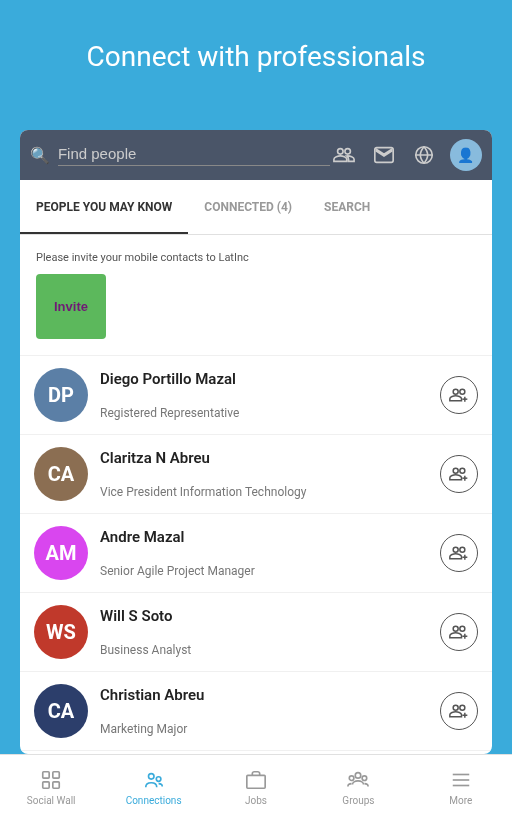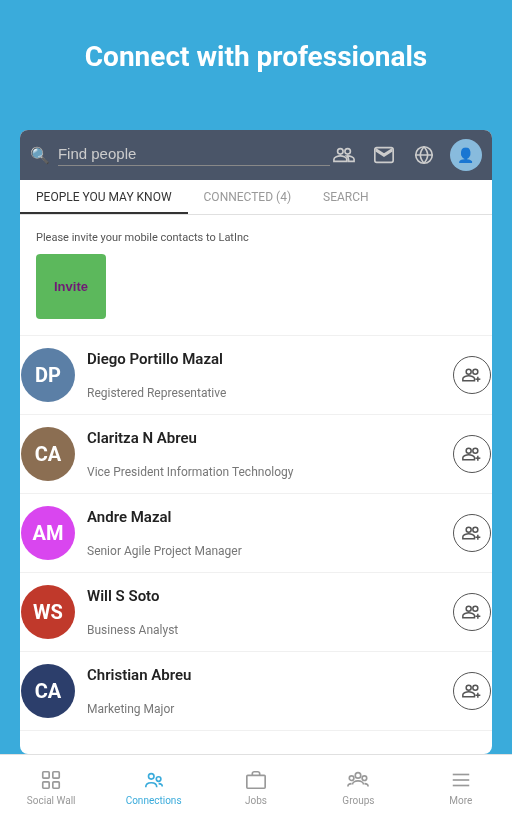--- a/index.html
+++ b/index.html
@@ -9,21 +9,21 @@
       height: 819px;
       background-color: #3AABDB;
       font-family: -apple-system, BlinkMacSystemFont, 'Segoe UI', Roboto, Arial, sans-serif;
       overflow: hidden;
       position: relative;
     }
 
     .header-text {
       color: white;
       font-size: 28px;
-      font-weight: 700;
+      font-weight: 400;
       text-align: center;
       padding: 40px 20px 20px;
     }
 
     .app-card {
       background: white;
       margin: 0 10px;
       border-radius: 8px;
       overflow: hidden;
       position: absolute;
@@ -101,23 +101,23 @@
 
     
     .tabs {
       display: flex;
       border-bottom: 1px solid #e0e0e0;
       background: white;
       overflow-x: auto;
     }
 
     .tab {
-      padding: 10px 16px;
+      padding: 20px 16px;
       font-size: 12px;
-      font-weight: 400;
+      font-weight: 700;
       color: #999;
       white-space: nowrap;
       cursor: pointer;
       position: relative;
     }
 
     .tab.active {
       color: #333;
     }
 
@@ -157,21 +157,21 @@
 
     
     .people-list {
       overflow-y: auto;
       height: calc(100% - 50px - 48px - 80px);
     }
 
     .person-item {
       display: flex;
       align-items: center;
-      padding: 12px 1px;
+      padding: 12px 14px;
       border-bottom: 1px solid #f0f0f0;
     }
 
     .person-avatar {
       width: 54px;
       height: 54px;
       border-radius: 50%;
       background: #ccc;
       overflow: hidden;
       flex-shrink: 0;

